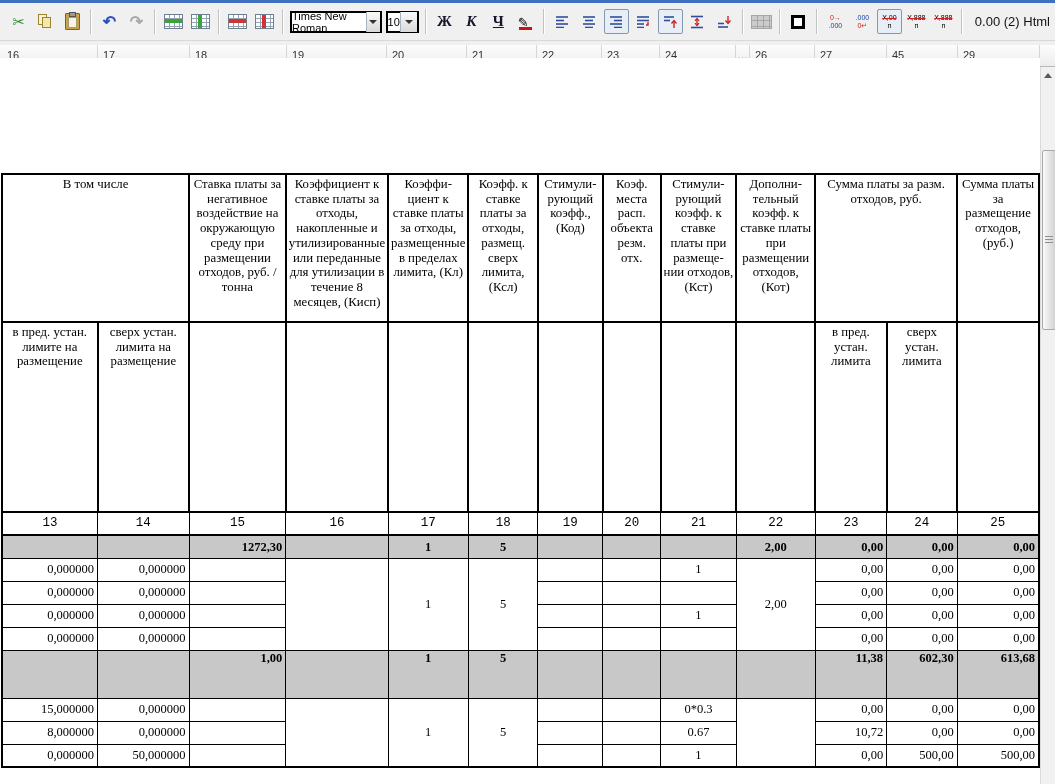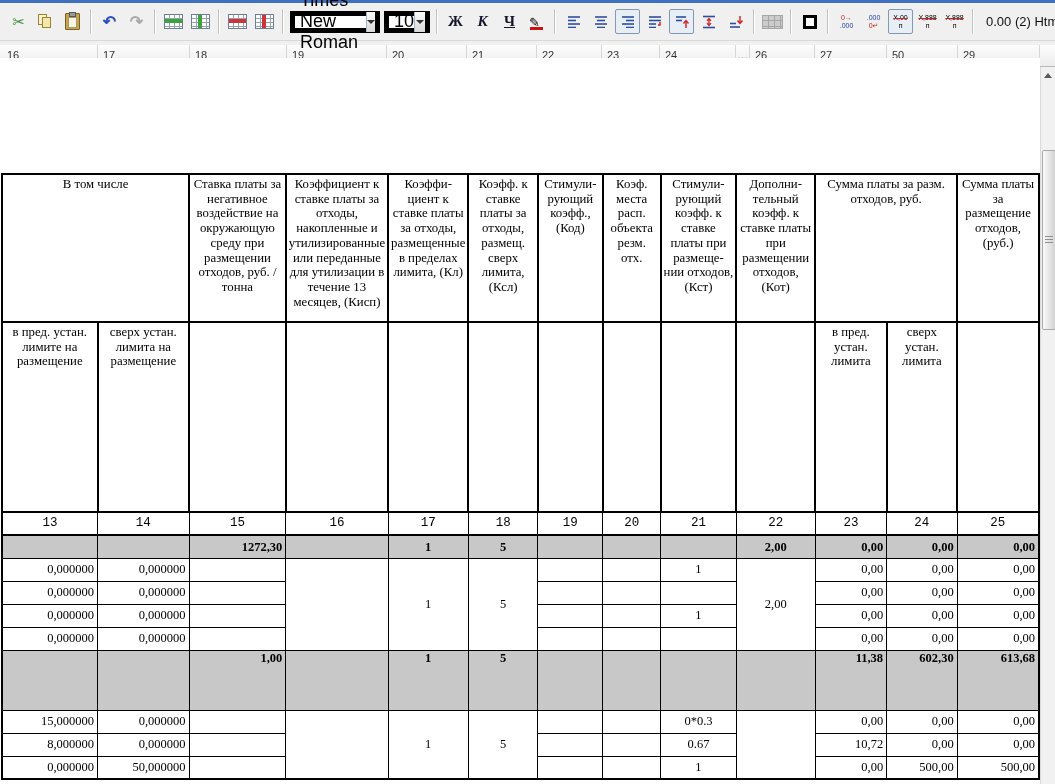--- a/index.html
+++ b/index.html
@@ -34,22 +34,22 @@
         border:1px solid #9a8430;box-sizing:border-box;}
   .ic-copy i{left:0;top:0;}
   .ic-copy b{left:4px;top:3px;background:#f4e7ab;}
   .ic-paste{position:relative;width:13px;height:15px;background:#c9a24a;
         border:1px solid #77622a;border-radius:1px;}
   .ic-paste i{position:absolute;left:2px;top:3px;right:2px;bottom:1px;background:#f8f4e4;
         border:1px solid #a89a6a;}
   .ic-paste b{position:absolute;left:3px;top:-2px;width:5px;height:3px;background:#9a9a9a;
         border:1px solid #555;}
   
-  .combo{height:22px;background:#fff;border:5px solid #000000;display:flex;align-items:center;
-         font-size:18px;color:#000;padding-left:5px;box-sizing:border-box;margin:0 2px;}
+  .combo{height:22px;background:#fff;border:2px solid #000000;display:flex;align-items:center;
+         font-size:11px;color:#000;box-sizing:border-box;margin:0 2px;}
   .combo .arrow{margin-left:auto;width:16px;height:20px;background:linear-gradient(#fafafa,#d9d9d9);
          border-left:1px solid #aab4c0;display:flex;align-items:center;justify-content:center;}
   .tri-down{width:0;height:0;border-left:4px solid transparent;border-right:4px solid transparent;
          border-top:4px solid #333;}
   .letter{font-family:"Liberation Serif",serif;font-weight:bold;font-size:15px;color:#14142a;}
   .letter.it{font-style:italic;}
   .letter.un{text-decoration:underline;}
   .ic-fill{position:relative;width:15px;height:17px;}
   .ic-fill span{font-size:13px;line-height:13px;}
   .ic-fill b{position:absolute;left:1px;right:1px;bottom:0;height:3px;background:#cc1111;}
@@ -289,21 +289,21 @@
     <div class="ch" style="width:97px">18</div>
     <div class="ch" style="width:100px">19</div>
     <div class="ch" style="width:80px">20</div>
     <div class="ch" style="width:70px">21</div>
     <div class="ch" style="width:65px">22</div>
     <div class="ch" style="width:58px">23</div>
     <div class="ch" style="width:76px">24</div>
     <div class="ch" style="width:14px;padding-left:1px">…</div>
     <div class="ch" style="width:65px">26</div>
     <div class="ch" style="width:72px">27</div>
-    <div class="ch" style="width:71px">50</div>
+    <div class="ch" style="width:71px">45</div>
     <div class="ch" style="width:82px">29</div>
   </div>
 
   <div class="sheet">
     <table class="grid">
       <colgroup>
         <col style="width:96px">
           <col style="width:92px">
           <col style="width:97px">
         <col style="width:100px">
@@ -314,21 +314,21 @@
           <col style="width:76px">
         <col style="width:79px">
           <col style="width:72px">
           <col style="width:71px">
         <col style="width:82px">
       </colgroup>
       <tbody>
           <tr class="hdr" style="height: 148px;">
             <td colspan="2">В том числе</td>
             <td>Ставка платы за негативное воздействие на окружающую среду при размещении отходов, руб. /тонна</td>
-            <td>Коэффициент к ставке платы за отходы, накопленные и утилизированные или переданные для утилизации в течение 13 месяцев, (Кисп)</td>
+            <td>Коэффициент к ставке платы за отходы, накопленные и утилизированные или переданные для утилизации в течение 8 месяцев, (Кисп)</td>
             <td>Коэффи-циент к ставке платы за отходы, размещенные в пределах лимита, (Кл)</td>
             <td>Коэфф. к ставке платы за отходы, размещ. сверх лимита, (Ксл)</td>
             <td>Стимули-рующий коэфф., (Код)</td>
             <td>Коэф. места расп. объекта резм. отх.</td>
             <td>Стимули-рующий коэфф. к ставке платы при размеще-нии отходов, (Кст)</td>
             <td>Дополни-тельный коэфф. к ставке платы при размещении отходов, (Кот)</td>
             <td colspan="2">Сумма платы за разм. отходов, руб.</td>
             <td>Сумма платы за размещение отходов, (руб.)</td>
           </tr>
           <tr class="hdr" style="height: 190px;">
@@ -417,21 +417,21 @@
             <td class="r">0,000000</td>
             <td class="r">0,000000</td>
             <td></td>
             <td></td>
             <td></td>
             <td class="c"></td>
             <td class="r">0,00</td>
             <td class="r">0,00</td>
             <td class="r">0,00</td>
           </tr>
-          <tr class="gray top" style="height: 60px; margin-top: 32px;">
+          <tr class="gray top" style="height: 48px; margin-top: 32px;">
             <td></td>
             <td></td>
             <td class="r">1,00</td>
             <td></td>
             <td class="c">1</td>
             <td class="c">5</td>
             <td></td>
             <td></td>
             <td></td>
             <td></td>

